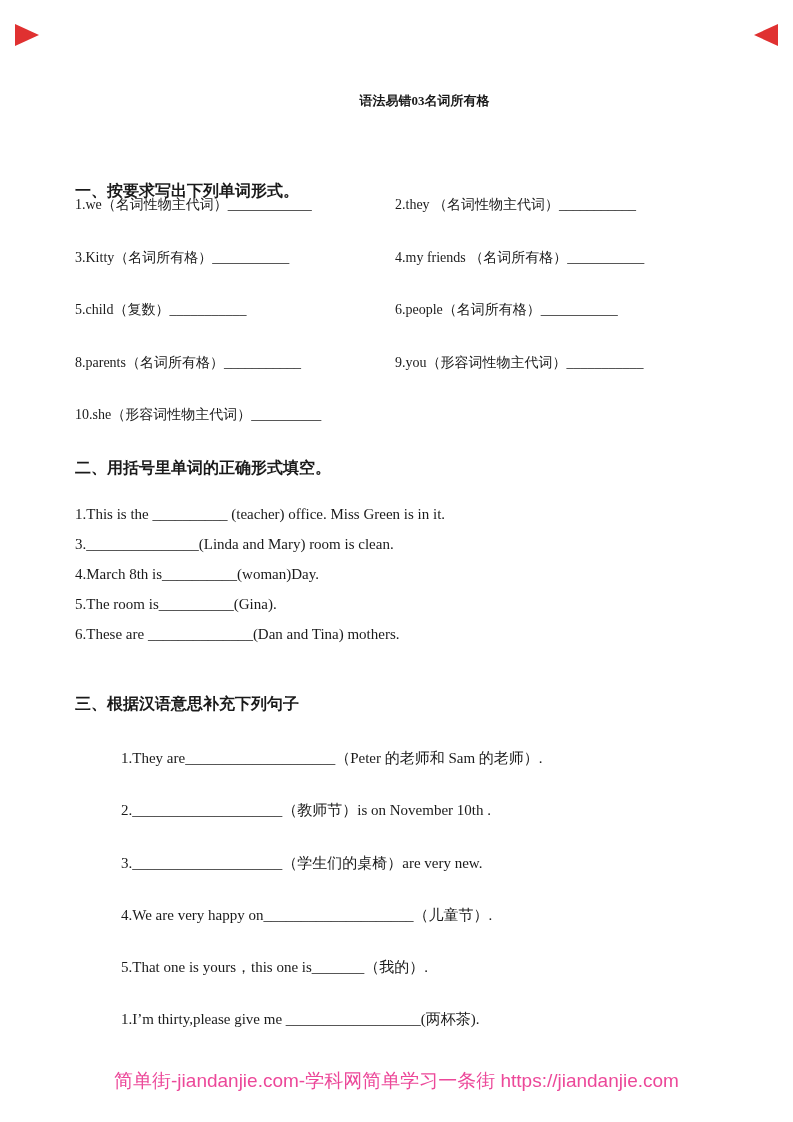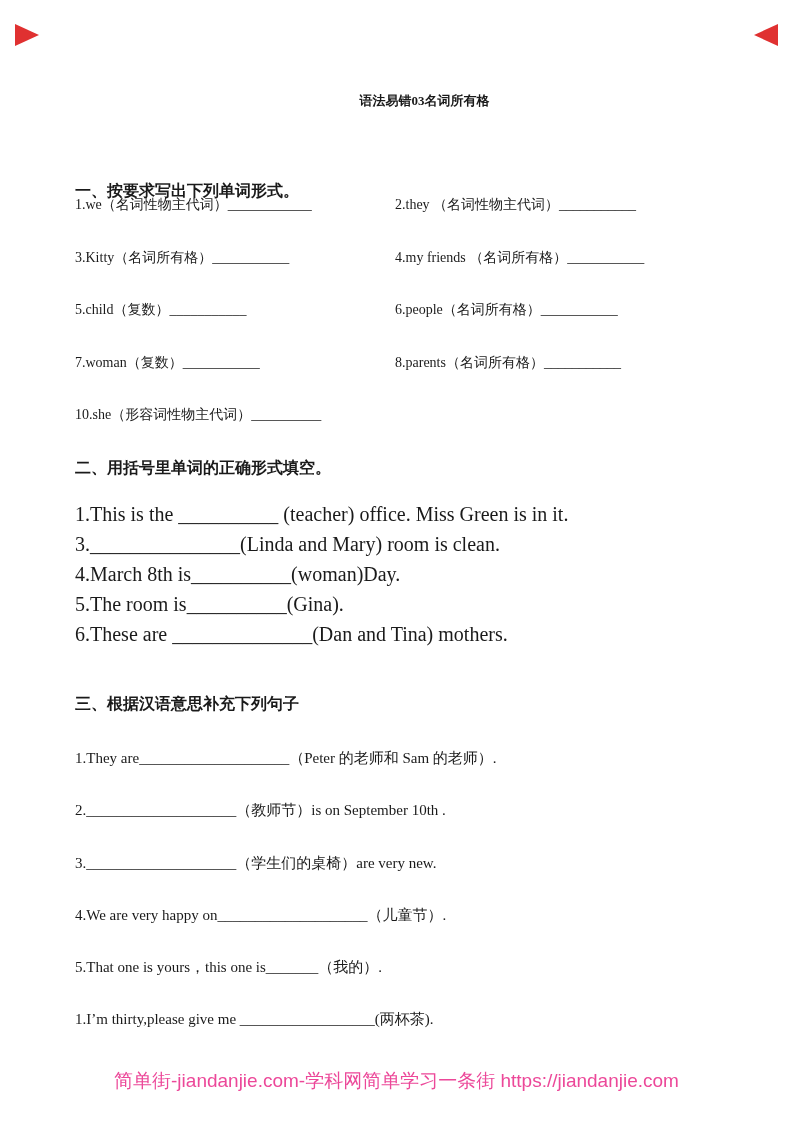--- a/index.html
+++ b/index.html
@@ -66,36 +66,37 @@
     grid-auto-rows: 52.5px;
     font-size: 14px;
   }
   .sec1-grid .item { line-height: 18px; }
 
   .sec2-list {
     position: absolute;
     top: 505px;
     left: 75px;
     width: 648px;
-    font-size: 20px;
+    font-size: 15px;
   }
   .sec2-list .item {
     height: 30px;
     line-height: 19px;
   }
   .sec3-list {
     position: absolute;
     top: 749px;
     left: 75px;
     width: 648px;
     font-size: 15px;
   }
   .sec3-list .item {
     height: 52.3px;
     line-height: 19px;
+    margin-left: 46px;
   }
   .footer {
     position: absolute;
     top: 1070px;
     left: 0;
     width: 793px;
     text-align: center;
     font-family: "Liberation Sans", sans-serif;
     font-size: 19px;
     color: #ec4899;
@@ -114,40 +115,40 @@
 
   <div class="sec-heading sec1-heading">一、按要求写出下列单词形式。</div>
 
   <div class="sec1-grid">
     <div class="item">1.we（名词性物主代词）____________</div>
     <div class="item">2.they （名词性物主代词）___________</div>
     <div class="item">3.Kitty（名词所有格）___________</div>
     <div class="item">4.my friends （名词所有格）___________</div>
     <div class="item">5.child（复数）___________</div>
     <div class="item">6.people（名词所有格）___________</div>
-    <div class="item">7.woman（复数）___________</div>
     <div class="item">8.parents（名词所有格）___________</div>
+    <div class="item">9.you（形容词性物主代词）___________</div>
     <div class="item">10.she（形容词性物主代词）__________</div>
   </div>
 
   <div class="sec-heading sec2-heading">二、用括号里单词的正确形式填空。</div>
 
   <div class="sec2-list">
     <div class="item">1.This is the __________ (teacher) office. Miss Green is in it.</div>
     <div class="item">3._______________(Linda and Mary) room is clean.</div>
     <div class="item">4.March 8th is__________(woman)Day.</div>
     <div class="item">5.The room is__________(Gina).</div>
     <div class="item">6.These are ______________(Dan and Tina) mothers.</div>
   </div>
 
   <div class="sec-heading sec3-heading">三、根据汉语意思补充下列句子</div>
 
   <div class="sec3-list">
     <div class="item">1.They are____________________（Peter 的老师和 Sam 的老师）.</div>
-    <div class="item">2.____________________（教师节）is on September 10th .</div>
+    <div class="item">2.____________________（教师节）is on November 10th .</div>
     <div class="item">3.____________________（学生们的桌椅）are very new.</div>
     <div class="item">4.We are very happy on____________________（儿童节）.</div>
     <div class="item">5.That one is yours，this one is_______（我的）.</div>
     <div class="item">1.I’m thirty,please give me __________________(两杯茶).</div>
   </div>
 
   <div class="footer">简单街-jiandanjie.com-学科网简单学习一条街 https://jiandanjie.com</div>
 
 </div>
 

